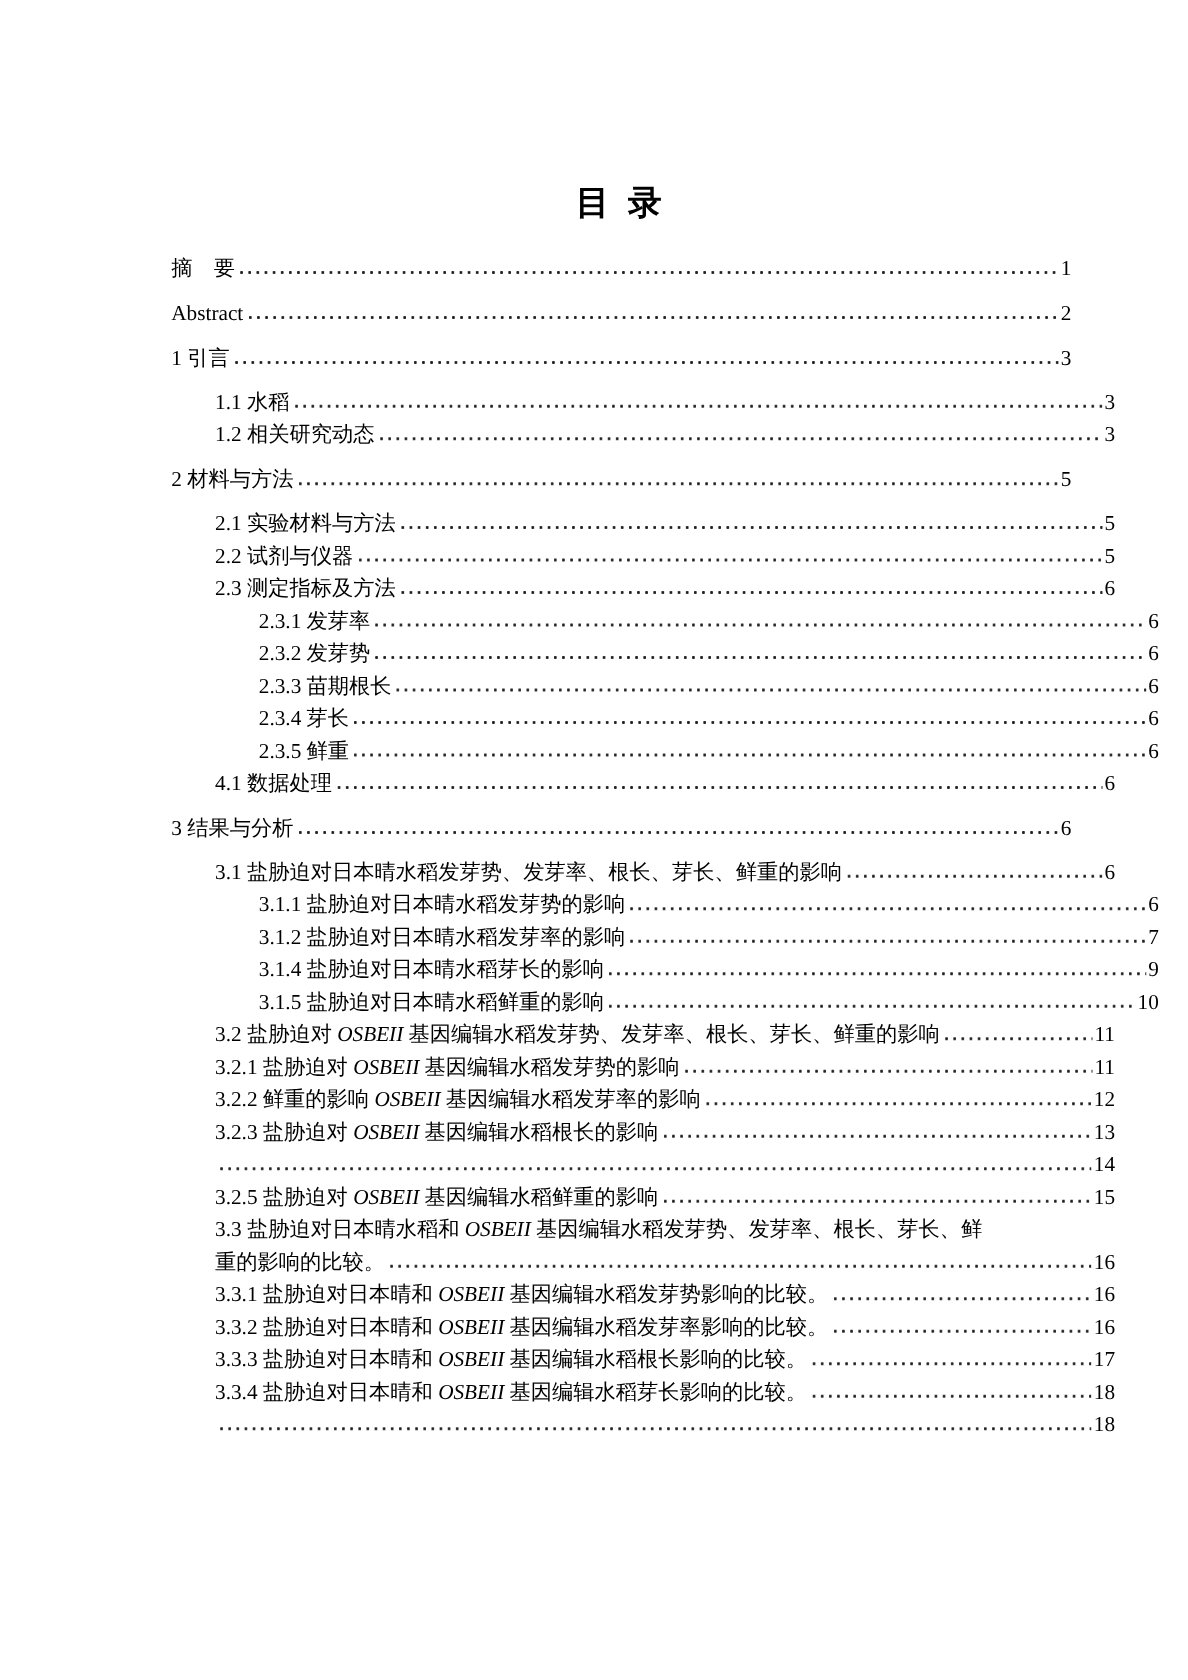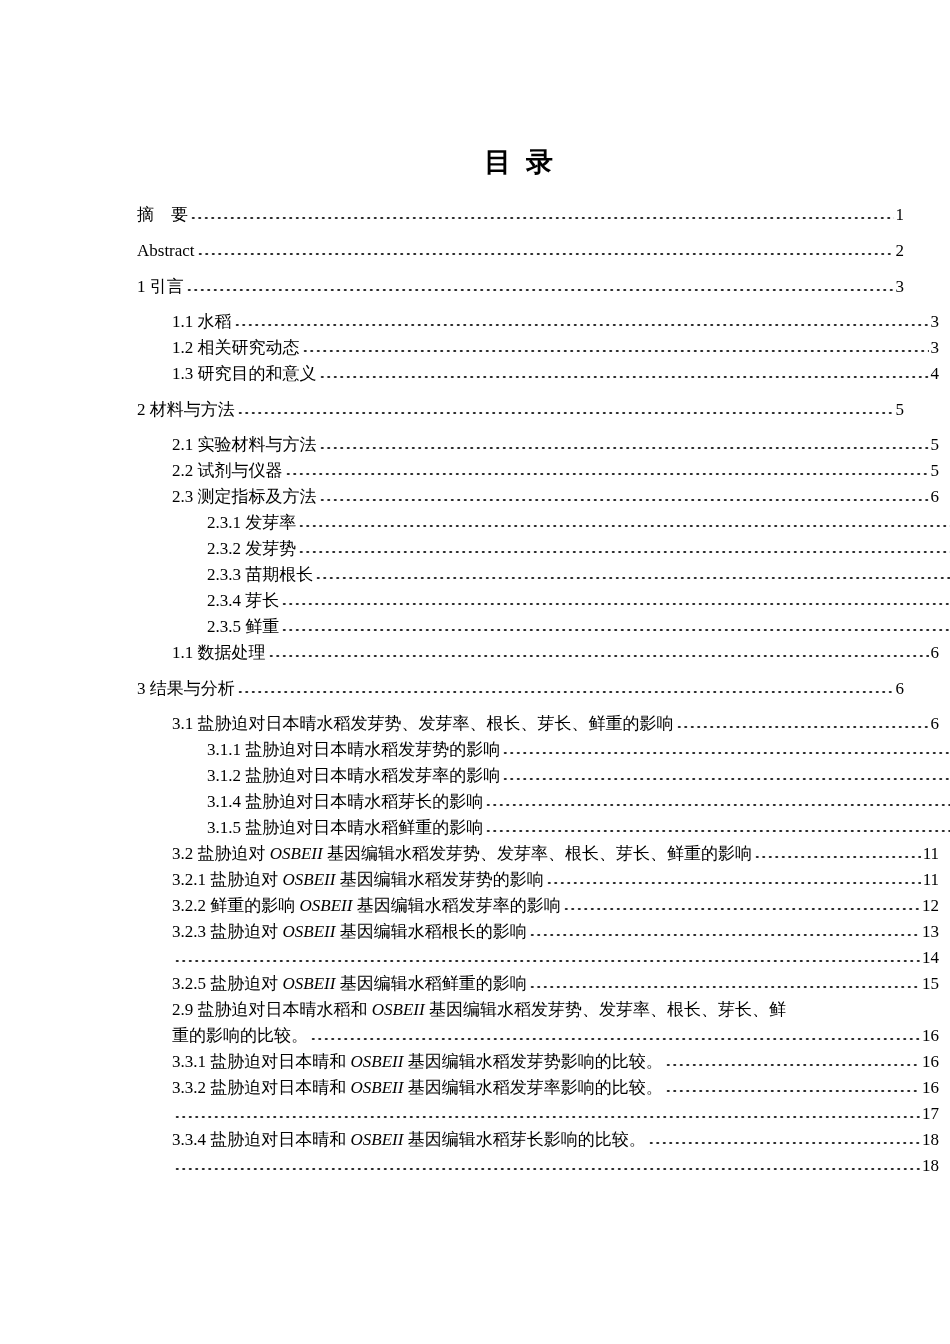--- a/index.html
+++ b/index.html
@@ -6,21 +6,21 @@
     margin: 0;
     padding: 0;
     background: #ffffff;
   }
   .doc-page {
     position: relative;
     width: 950px;
     height: 1344px;
     box-sizing: border-box;
     background: #ffffff;
-    padding: 146px 46px 40px 137px;
+    padding: 146px 93px 40px 137px;
     font-family: "Liberation Serif", "DejaVu Serif", serif;
     color: #000000;
     overflow: hidden;
   }
   .toc-title {
     margin: 0 0 24px 0;
     text-align: center;
     font-size: 27px;
     font-weight: bold;
     letter-spacing: 4px;
@@ -104,27 +104,20 @@
           <span class="pg">3</span>
         </div>
       </div>
       <div class="entry lvl1">
         <div class="line">
           <span class="t"><span>1.2 相关研究动态</span></span>
           <span class="leader"></span>
           <span class="pg">3</span>
         </div>
       </div>
-      <div class="entry lvl1">
-        <div class="line">
-          <span class="t"><span>1.3 研究目的和意义</span></span>
-          <span class="leader"></span>
-          <span class="pg">4</span>
-        </div>
-      </div>
       <div class="entry lvl0">
         <div class="line">
           <span class="t"><span>2 材料与方法</span></span>
           <span class="leader"></span>
           <span class="pg">5</span>
         </div>
       </div>
       <div class="entry lvl1">
         <div class="line">
           <span class="t"><span>2.1 实验材料与方法</span></span>
@@ -176,21 +169,21 @@
       </div>
       <div class="entry lvl2">
         <div class="line">
           <span class="t"><span>2.3.5 鲜重</span></span>
           <span class="leader"></span>
           <span class="pg">6</span>
         </div>
       </div>
       <div class="entry lvl1">
         <div class="line">
-          <span class="t"><span>1.1 数据处理</span></span>
+          <span class="t"><span>4.1 数据处理</span></span>
           <span class="leader"></span>
           <span class="pg">6</span>
         </div>
       </div>
       <div class="entry lvl0">
         <div class="line">
           <span class="t"><span>3 结果与分析</span></span>
           <span class="leader"></span>
           <span class="pg">6</span>
         </div>
@@ -265,21 +258,21 @@
         </div>
       </div>
       <div class="entry lvl1">
         <div class="line">
           <span class="t"><span>3.2.5 盐胁迫对 </span><i>OSBEII</i><span> 基因编辑水稻鲜重的影响</span></span>
           <span class="leader"></span>
           <span class="pg">15</span>
         </div>
       </div>
       <div class="entry lvl1">
-        <div class="cont"><span class="t"><span>2.9 盐胁迫对日本晴水稻和 </span><i>OSBEII</i><span> 基因编辑水稻发芽势、发芽率、根长、芽长、鲜</span></span></div>
+        <div class="cont"><span class="t"><span>3.3 盐胁迫对日本晴水稻和 </span><i>OSBEII</i><span> 基因编辑水稻发芽势、发芽率、根长、芽长、鲜</span></span></div>
         <div class="line">
           <span class="t"><span>重的影响的比较。</span></span>
           <span class="leader"></span>
           <span class="pg">16</span>
         </div>
       </div>
       <div class="entry lvl1">
         <div class="line">
           <span class="t"><span>3.3.1 盐胁迫对日本晴和 </span><i>OSBEII</i><span> 基因编辑水稻发芽势影响的比较。</span></span>
           <span class="leader"></span>
@@ -288,20 +281,21 @@
       </div>
       <div class="entry lvl1">
         <div class="line">
           <span class="t"><span>3.3.2 盐胁迫对日本晴和 </span><i>OSBEII</i><span> 基因编辑水稻发芽率影响的比较。</span></span>
           <span class="leader"></span>
           <span class="pg">16</span>
         </div>
       </div>
       <div class="entry lvl1">
         <div class="line">
+          <span class="t"><span>3.3.3 盐胁迫对日本晴和 </span><i>OSBEII</i><span> 基因编辑水稻根长影响的比较。</span></span>
           <span class="leader"></span>
           <span class="pg">17</span>
         </div>
       </div>
       <div class="entry lvl1">
         <div class="line">
           <span class="t"><span>3.3.4 盐胁迫对日本晴和 </span><i>OSBEII</i><span> 基因编辑水稻芽长影响的比较。</span></span>
           <span class="leader"></span>
           <span class="pg">18</span>
         </div>

